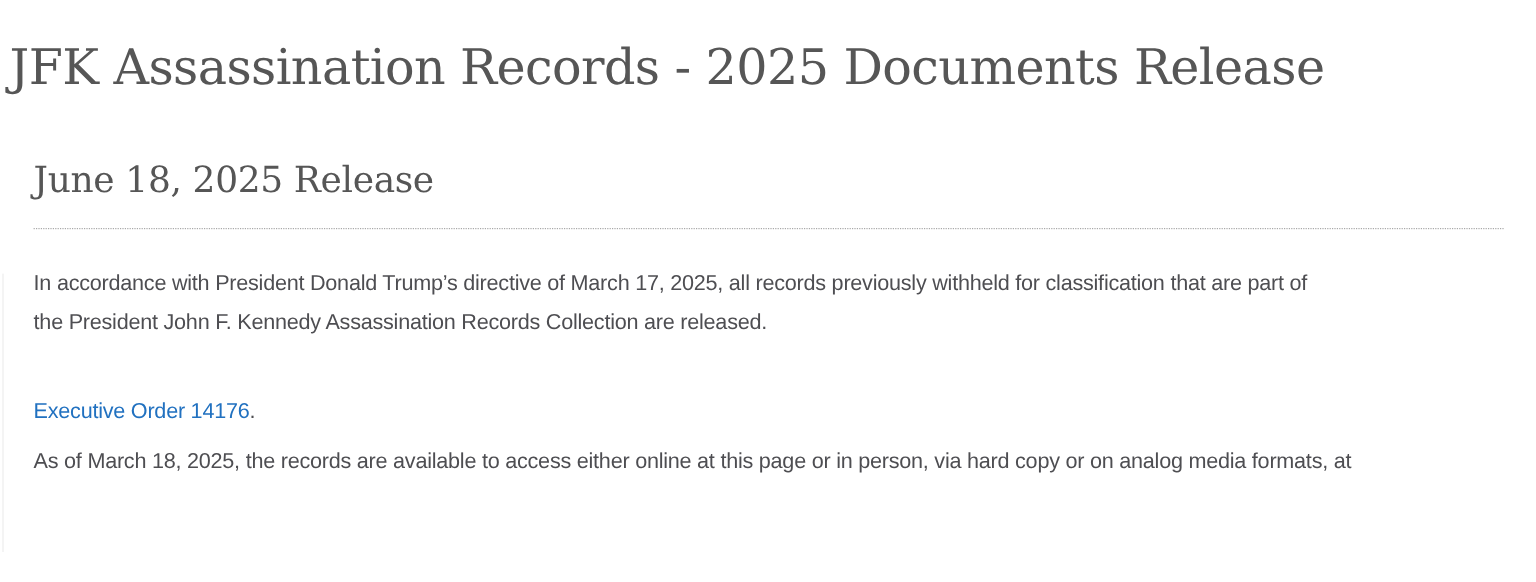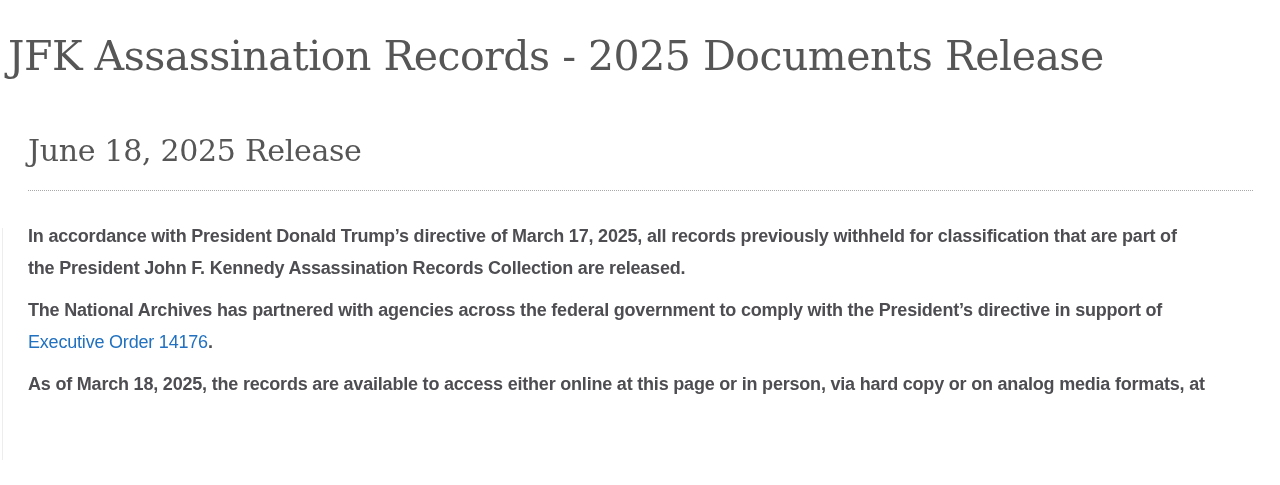--- a/index.html
+++ b/index.html
@@ -61,21 +61,20 @@
     line-height: 32px;
     letter-spacing: -0.2px;
     color: var(--body, #4e4e52);
     margin: 0 0 10px 0;
   }
   p.para.first {
     margin-top: 29px;
   }
   .line {
     white-space: nowrap;
-    font-weight: bold;
   }
   a.link {
     color: var(--link, #2171c0);
     text-decoration: none;
     cursor: pointer;
     white-space: nowrap;
     text-align: center;
   }
 </style>
 </head>
@@ -92,21 +91,21 @@
     <h2 class="section-heading">June 18, 2025 Release</h2>
 
     <div class="divider"></div>
 
     <p class="para first">
       <span class="line">In accordance with President Donald Trump’s directive of March 17, 2025, all records previously withheld for classification that are part of</span><br>
       <span class="line">the President John F. Kennedy Assassination Records Collection are released.</span>
     </p>
 
     <p class="para">
-      <span class="line">The National Archives has partnered with agencies across the federal government to comply with the President’s directive in support of</span><br>
+      <br>
       <a class="link" href="#">Executive Order 14176</a><span class="line">.</span>
     </p>
 
     <p class="para">
       <span class="line">As of March 18, 2025, the records are available to access either online at this page or in person, via hard copy or on analog media formats, at</span><br>
     </p>
 
   </div>
 </div>
 

